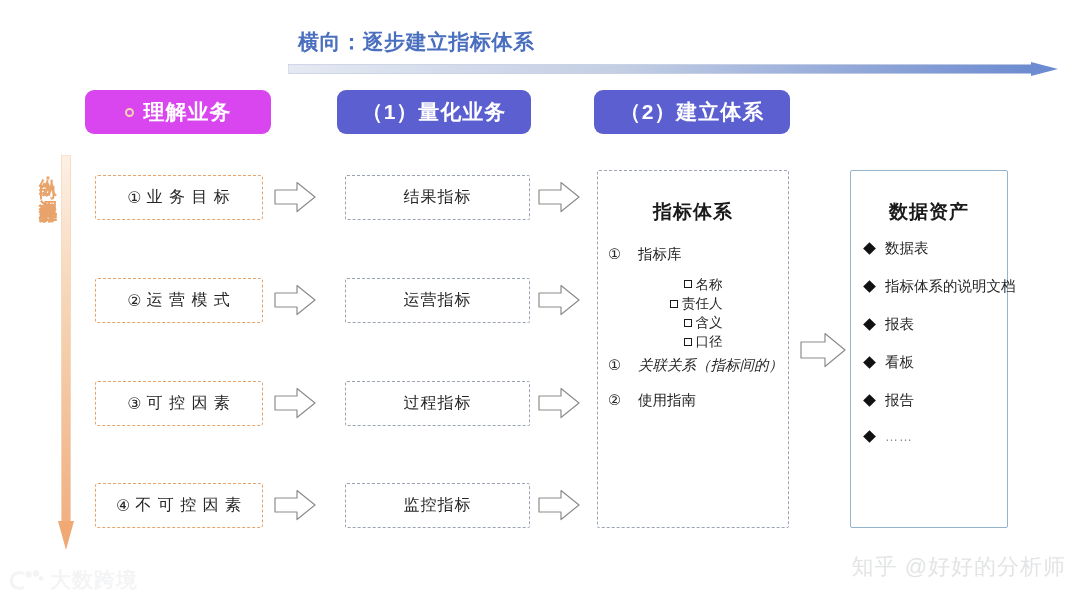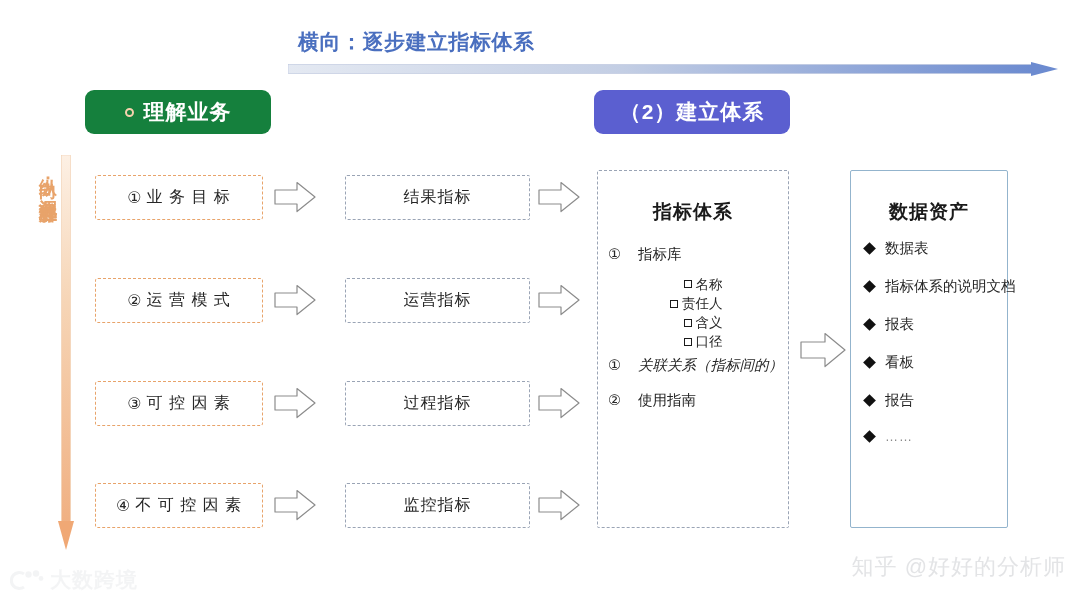--- a/index.html
+++ b/index.html
@@ -68,21 +68,21 @@
     border-radius: 9px;
     display: flex;
     align-items: center;
     justify-content: center;
     color: #ffffff;
     font-size: 21px;
     font-weight: 700;
     letter-spacing: 1px;
     white-space: nowrap;
   }
-  .pill.orange { background: #15803d; }
+  .pill.orange { background: #d946ef; }
   .pill.purple { background: #5b5fd0; }
   .pill-dot {
     display: inline-block;
     width: 9px;
     height: 9px;
     border-radius: 50%;
     border: 2px solid #f6d2ae;
     margin-right: 10px;
     box-sizing: border-box;
   }
@@ -310,20 +310,23 @@
       </linearGradient>
     </defs>
     <rect x="3.5" y="0" width="9" height="368" fill="url(#vgrad)" stroke="#f0cead" stroke-width="0.6"></rect>
     <polygon points="0,366 16,366 8,395" fill="#f0a875"></polygon>
   </svg>
 
   <div class="pill orange pill-1">
     <span class="pill-dot"></span>
     <span>理解业务</span>
   </div>
+  <div class="pill purple pill-2">
+    <span>（1）量化业务</span>
+  </div>
   <div class="pill purple pill-3">
     <span>（2）建立体系</span>
   </div>
 
   <div class="obox obox-1">
     <span class="num">①</span>
     <span>业 务 目 标</span>
   </div>
   <div class="obox obox-2">
     <span class="num">②</span>

